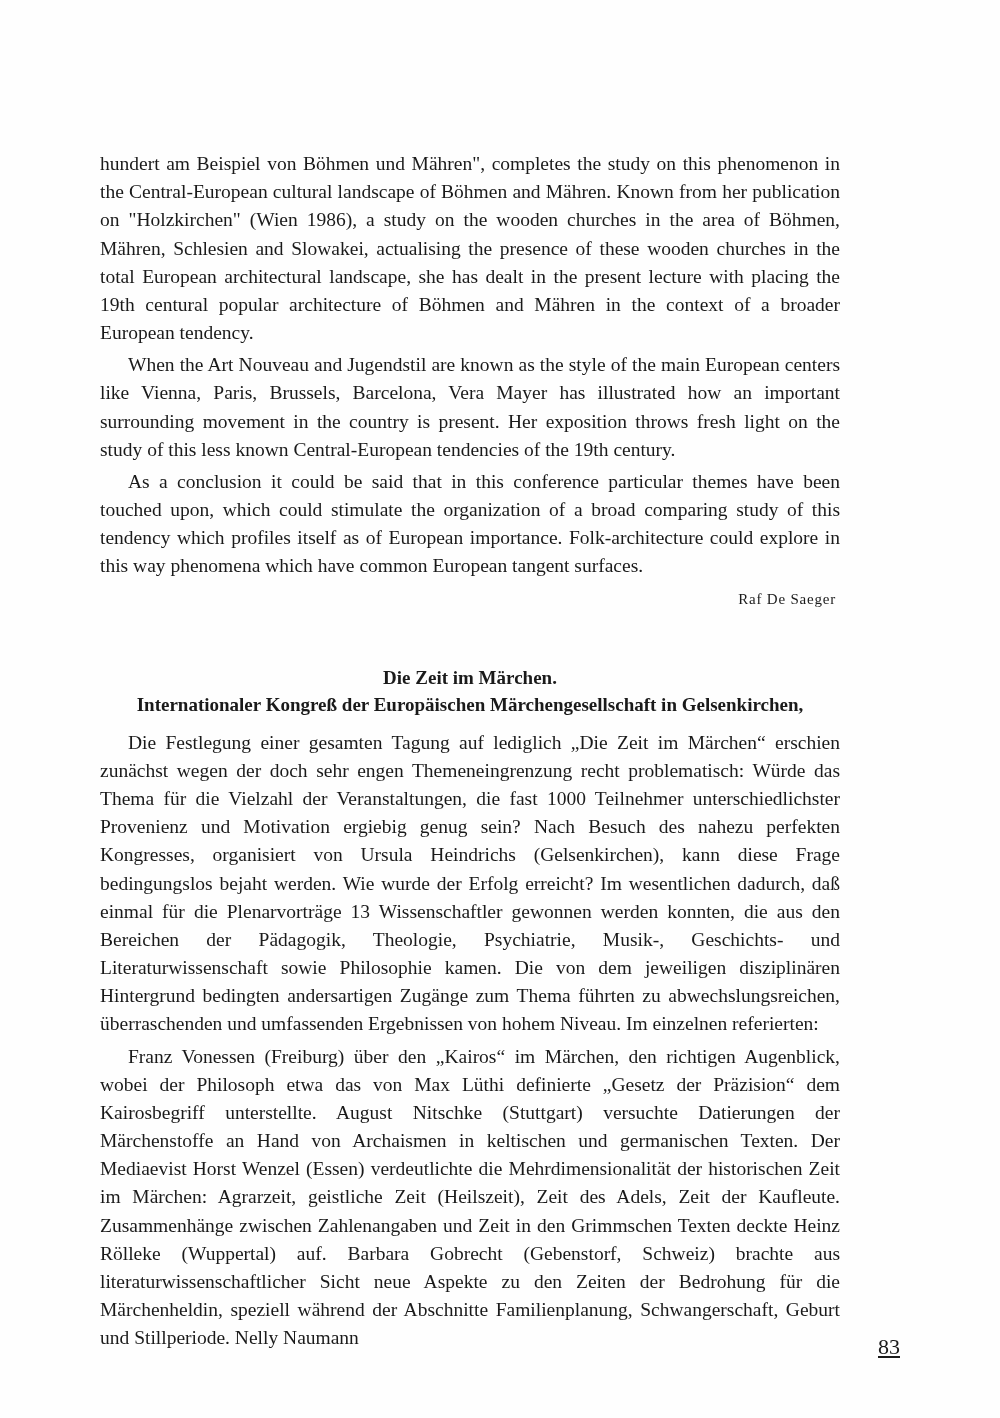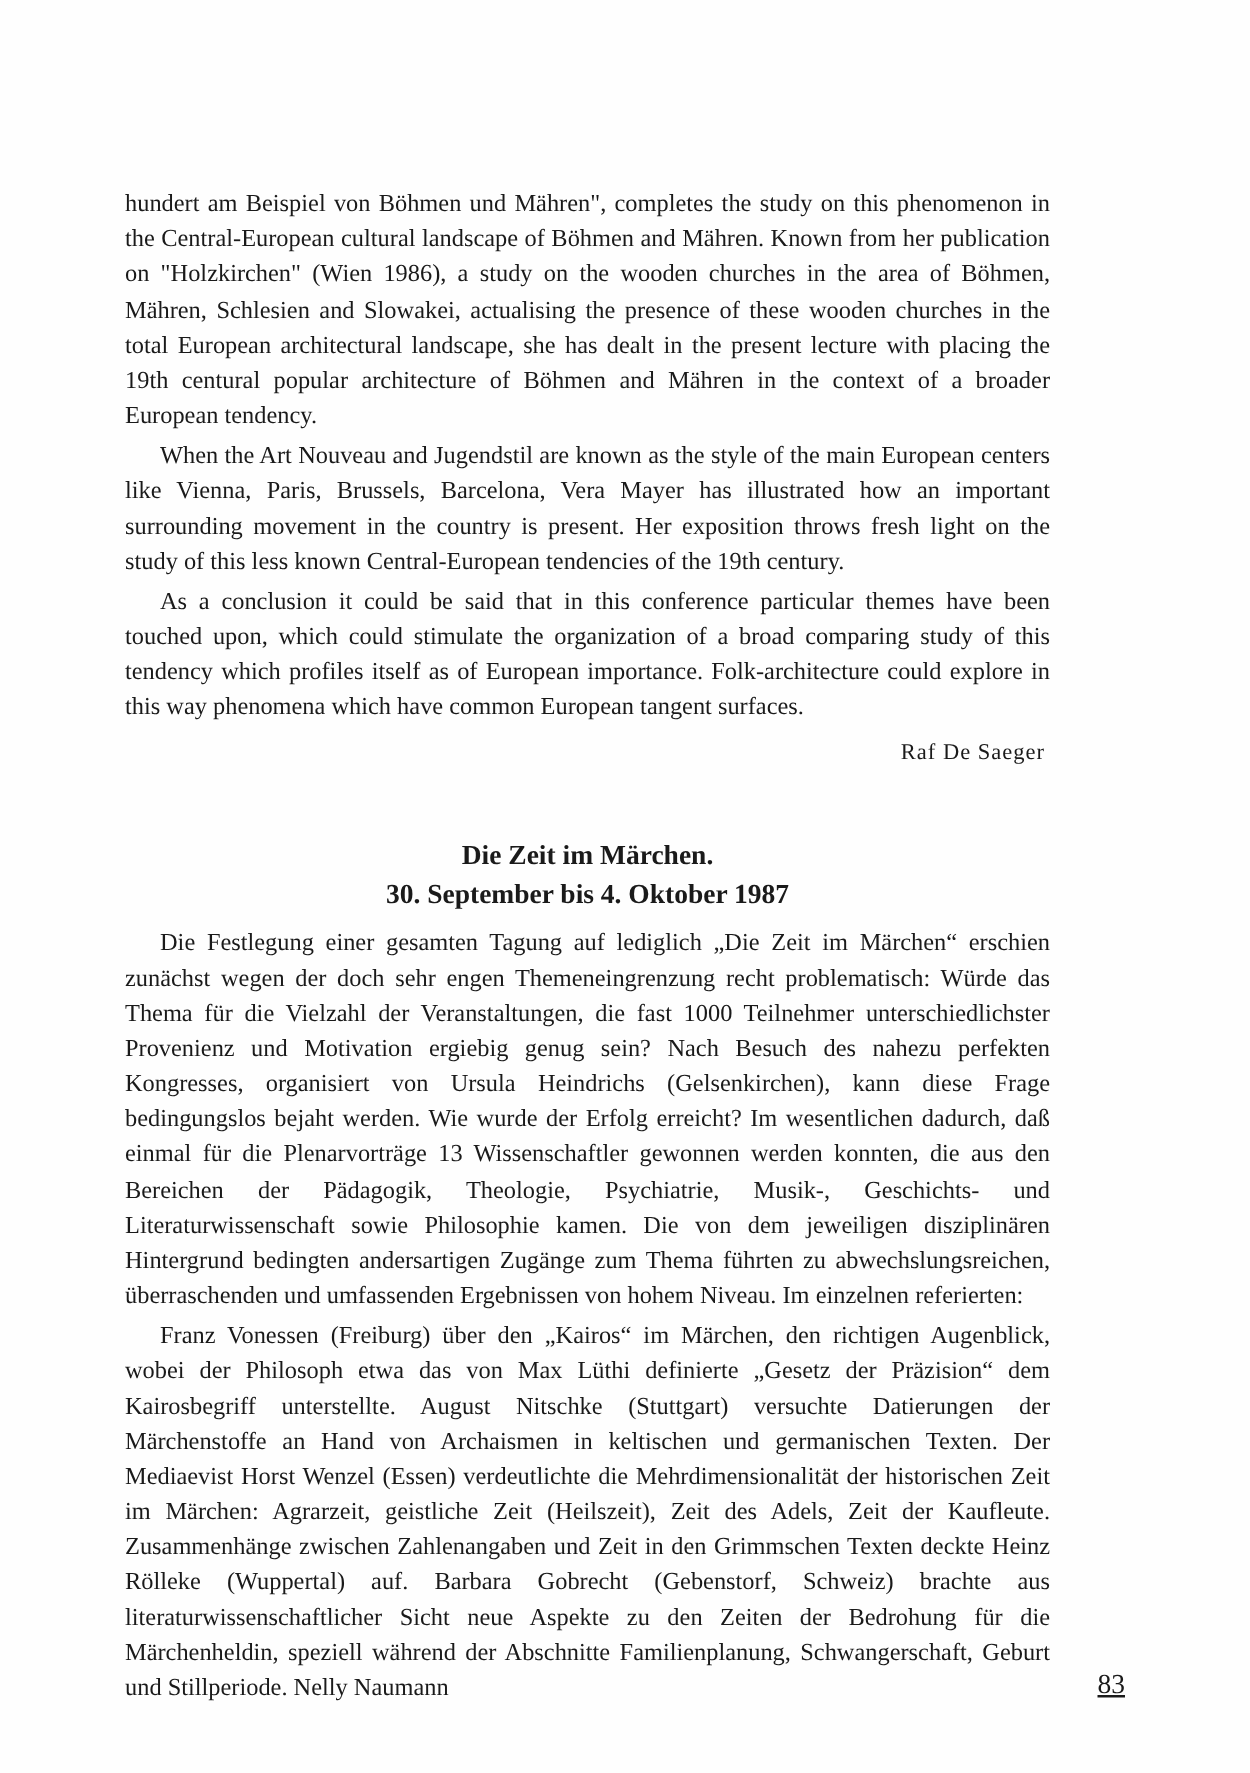--- a/index.html
+++ b/index.html
@@ -38,31 +38,31 @@
     hyphens: manual;
   }
   p.body-par + p.body-par {
     margin-top: 4px;
   }
   p.indented {
     text-indent: 28px;
   }
   .signature {
     margin-top: 10px;
-    font-size: 18px;
+    font-size: 15px;
     text-align: right;
     letter-spacing: 0.8px;
     padding-right: 4px;
   }
   .section-heading {
     margin-top: 56px;
     margin-bottom: 10px;
     text-align: center;
     font-weight: bold;
-    font-size: 22px;
+    font-size: 19px;
     line-height: 1.45;
   }
   .section-heading .line1 { display: block; }
   .section-heading .line2 { display: block; }
   .section-heading .line3 { display: block; }
   .german-body {
     font-size: 19.5px;
     line-height: 1.465;
     text-align: justify;
   }
@@ -84,21 +84,21 @@
     <p class="body-par">hundert am Beispiel von Böhmen und Mähren", completes the study on this phenomenon in the Central-European cultural landscape of Böhmen and Mähren. Known from her publication on "Holzkirchen" (Wien 1986), a study on the wooden churches in the area of Böhmen, Mähren, Schlesien and Slowakei, actualising the presence of these wooden churches in the total European architectural landscape, she has dealt in the present lecture with placing the 19th centural popular architecture of Böhmen and Mähren in the context of a broader European tendency.</p>
 
     <p class="body-par indented">When the Art Nouveau and Jugendstil are known as the style of the main European centers like Vienna, Paris, Brussels, Barcelona, Vera Mayer has illustrated how an important surrounding movement in the country is present. Her exposition throws fresh light on the study of this less known Central-European tendencies of the 19th century.</p>
 
     <p class="body-par indented">As a conclusion it could be said that in this conference particular themes have been touched upon, which could stimulate the organization of a broad comparing study of this tendency which profiles itself as of European importance. Folk-architecture could explore in this way phenomena which have common European tangent surfaces.</p>
 
     <div class="signature">Raf De Saeger</div>
 
     <div class="section-heading">
       <span class="line1">Die Zeit im Märchen.</span>
-      <span class="line3">30. September bis 4. Oktober 1987</span>
+      <span class="line2">Internationaler Kongreß der Europäischen Märchengesellschaft in Gelsenkirchen,</span>
     </div>
 
     <p class="body-par german-body indented">Die Festlegung einer gesamten Tagung auf lediglich „Die Zeit im Märchen“ erschien zunächst wegen der doch sehr engen Themeneingrenzung recht problematisch: Würde das Thema für die Vielzahl der Veranstaltungen, die fast 1000 Teilnehmer unterschiedlichster Provenienz und Motivation ergiebig genug sein? Nach Besuch des nahezu perfekten Kongresses, organisiert von Ursula Heindrichs (Gelsenkirchen), kann diese Frage bedingungslos bejaht werden. Wie wurde der Erfolg erreicht? Im wesentlichen dadurch, daß einmal für die Plenarvorträge 13 Wissenschaftler gewonnen werden konnten, die aus den Bereichen der Pädagogik, Theologie, Psychiatrie, Musik-, Geschichts- und Literaturwissenschaft sowie Philosophie kamen. Die von dem jeweiligen disziplinären Hintergrund bedingten andersartigen Zugänge zum Thema führten zu abwechslungsreichen, überraschenden und umfassenden Ergebnissen von hohem Niveau. Im einzelnen referierten:</p>
 
     <p class="body-par german-body indented">Franz Vonessen (Freiburg) über den „Kairos“ im Märchen, den richtigen Augenblick, wobei der Philosoph etwa das von Max Lüthi definierte „Gesetz der Präzision“ dem Kairosbegriff unterstellte. August Nitschke (Stuttgart) versuchte Datierungen der Märchenstoffe an Hand von Archaismen in keltischen und germanischen Texten. Der Mediaevist Horst Wenzel (Essen) verdeutlichte die Mehrdimensionalität der historischen Zeit im Märchen: Agrarzeit, geistliche Zeit (Heilszeit), Zeit des Adels, Zeit der Kaufleute. Zusammenhänge zwischen Zahlenangaben und Zeit in den Grimmschen Texten deckte Heinz Rölleke (Wuppertal) auf. Barbara Gobrecht (Gebenstorf, Schweiz) brachte aus literaturwissenschaftlicher Sicht neue Aspekte zu den Zeiten der Bedrohung für die Märchenheldin, speziell während der Abschnitte Familienplanung, Schwangerschaft, Geburt und Stillperiode. Nelly Naumann</p>
 
   </div>
 
   <div class="page-number">83</div>
 </div>

